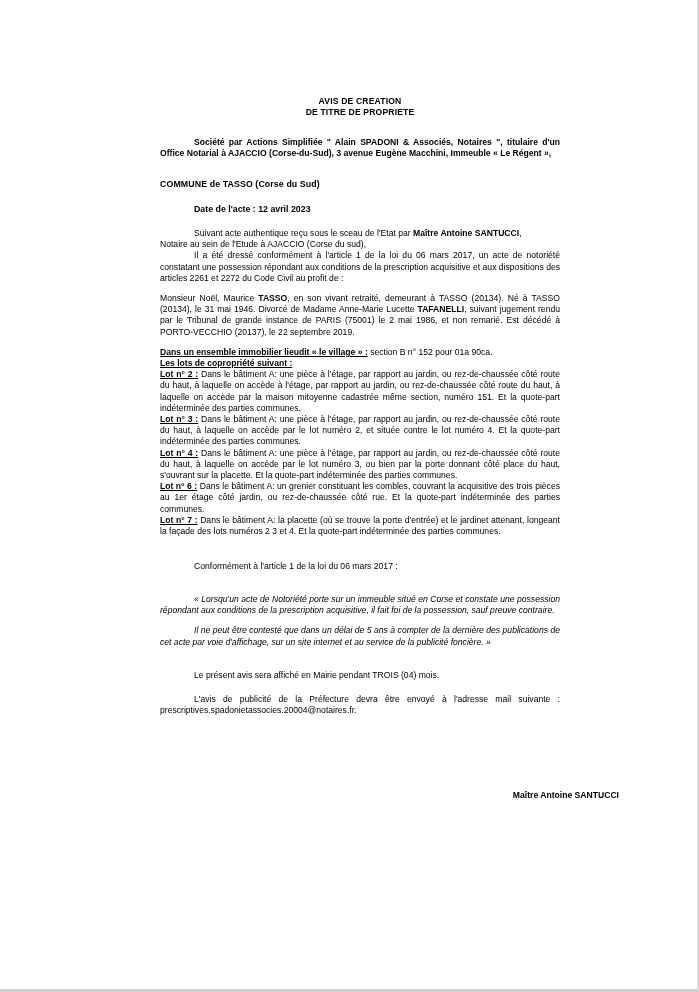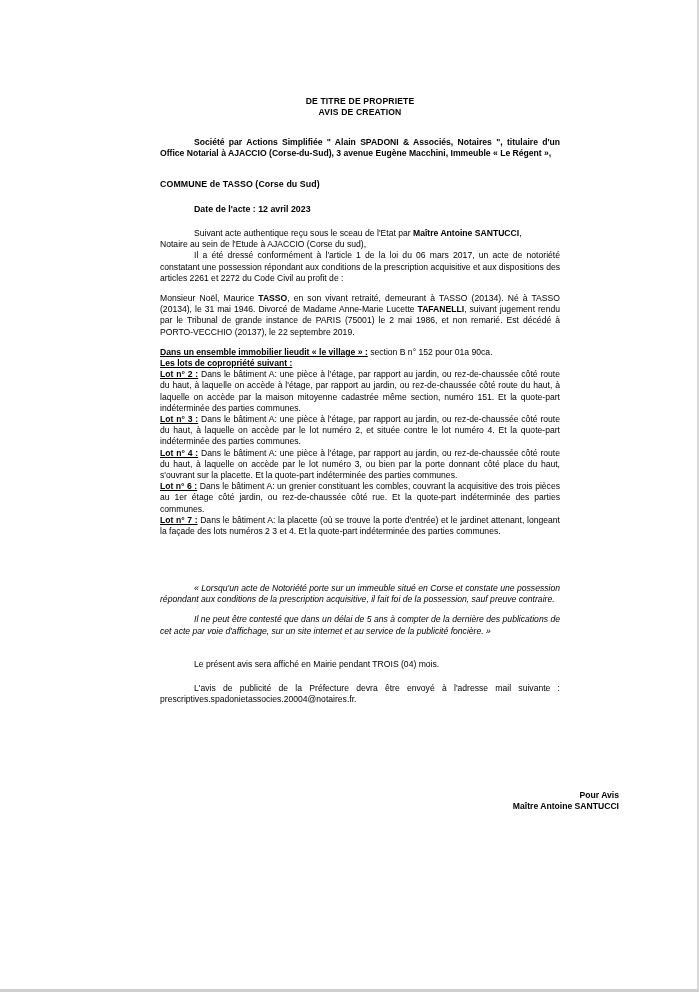--- a/index.html
+++ b/index.html
@@ -90,22 +90,22 @@
   }
   .nojust { text-align: left; }
 </style>
 </head>
 <body>
 
 <div class="page">
 
   <div class="sheet">
 
+    <div class="title-line">AVIS DE CREATION</div>
     <div class="title-line">DE TITRE DE PROPRIETE</div>
-    <div class="title-line">AVIS DE CREATION</div>
 
     <div class="gap-5"></div>
 
     <div class="head-para indent">Société par Actions Simplifiée " Alain SPADONI &amp; Associés, Notaires ", titulaire d'un Office Notarial à AJACCIO (Corse-du-Sud), 3 avenue Eugène Macchini, Immeuble « Le Régent »,</div>
 
     <div class="gap-5"></div>
 
     <div class="commune">COMMUNE de TASSO (Corse du Sud)</div>
 
     <div class="gap-4"></div>
@@ -128,34 +128,34 @@
     <p class="blk nojust b u">Les lots de copropriété suivant :</p>
 
     <p class="blk"><span class="lot-label">Lot n° 2 :</span><span>   Dans le bâtiment A: une pièce à l'étage, par rapport au jardin, ou rez-de-chaussée côté route du haut, à laquelle on accède à l'étage, par rapport au jardin, ou rez-de-chaussée côté route du haut, à laquelle on accède par la maison mitoyenne cadastrée même section, numéro 151. Et la quote-part indéterminée des parties communes.</span></p>
     <p class="blk"><span class="lot-label">Lot n° 3 :</span><span> Dans le bâtiment A: une pièce à l'étage, par rapport au jardin, ou rez-de-chaussée côté route du haut, à laquelle on accède par le lot numéro 2, et située contre le lot numéro 4. Et la quote-part indéterminée des parties communes.</span></p>
     <p class="blk"><span class="lot-label">Lot n° 4 :</span><span> Dans le bâtiment A: une pièce à l'étage, par rapport au jardin, ou rez-de-chaussée côté route du haut, à laquelle on accède par le lot numéro 3, ou bien par la porte donnant côté place du haut, s'ouvrant sur la placette. Et la quote-part indéterminée des parties communes.</span></p>
     <p class="blk"><span class="lot-label">Lot n° 6 :</span><span>   Dans le bâtiment A: un grenier constituant les combles, couvrant la acquisitive des trois pièces au 1er étage côté jardin, ou rez-de-chaussée côté rue. Et la quote-part indéterminée des parties communes.</span></p>
     <p class="blk"><span class="lot-label">Lot n° 7 :</span><span> Dans le bâtiment A: la placette (où se trouve la porte d'entrée) et le jardinet attenant, longeant la façade des lots numéros 2 3 et 4. Et la quote-part indéterminée des parties communes.</span></p>
 
     <div class="gap-6"></div>
 
+    <p class="blk indent nojust">Conformément à l'article 1 de la loi du 06 mars 2017 :</p>
 
     <div class="gap-4"></div>
 
     <p class="quote-blk indent">« Lorsqu'un acte de Notoriété porte sur un immeuble situé en Corse et constate une possession répondant aux conditions de la prescription acquisitive, il fait foi de la possession, sauf preuve contraire.</p>
     <p class="quote-blk indent">Il ne peut être contesté que dans un délai de 5 ans à compter de la dernière des publications de cet acte par voie d'affichage, sur un site internet et au service de la publicité foncière. »</p>
 
     <div class="gap-4"></div>
 
     <p class="blk indent nojust">Le présent avis sera affiché en Mairie pendant TROIS (04) mois.</p>
 
     <div class="gap-4"></div>
 
     <p class="blk indent">L'avis de publicité de la Préfecture devra être envoyé à l'adresse mail suivante : prescriptives.spadonietassocies.20004@notaires.fr.</p>
 
   </div>
 
   <div class="sig">
-    <div>Pour Avis</div>
     <div>Maître Antoine SANTUCCI</div>
   </div>
 
 </div>
 
 </body></html>

